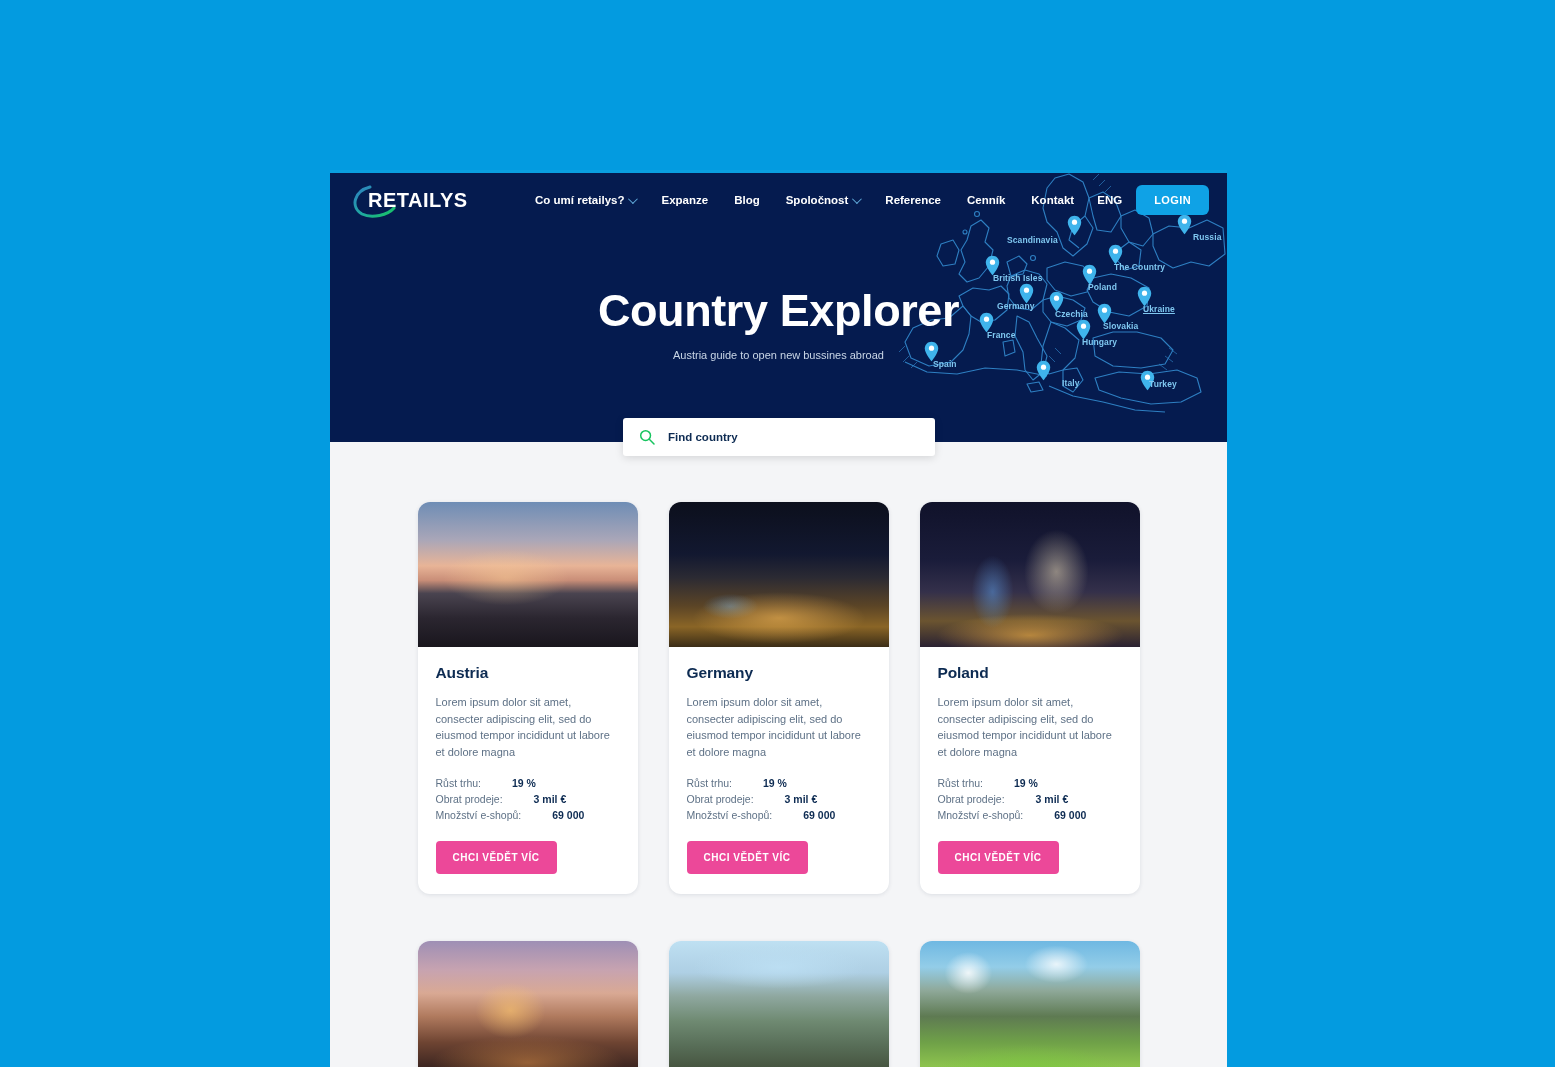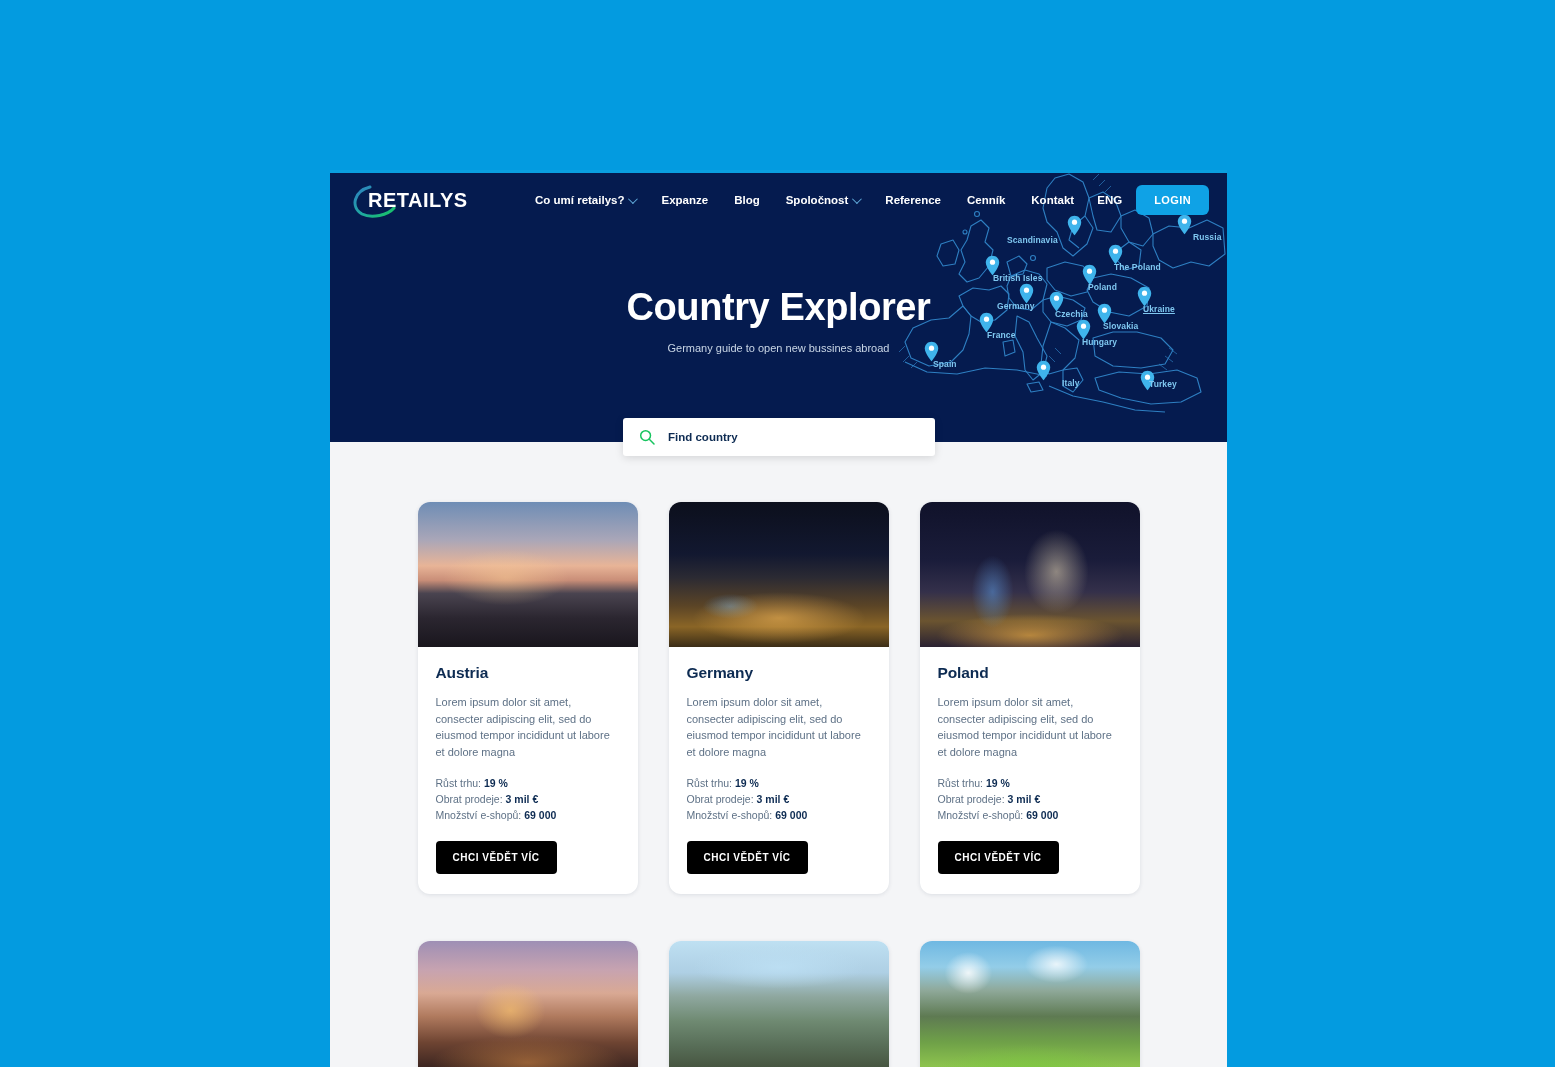--- a/index.html
+++ b/index.html
@@ -113,21 +113,21 @@
 
   
   .hero-text {
     position: absolute;
     top: 118px; left: 0; width: 897px;
     text-align: center;
     z-index: 4;
   }
   .hero-title {
     color: #FFFFFF;
-    font-size: 38px;
+    font-size: 45px;
     font-weight: 700;
     letter-spacing: -0.4px;
     line-height: 1.0;
   }
   .hero-sub {
     margin-top: 16px;
     color: #C9D6E6;
     font-size: 11px;
     font-weight: 400;
   }
@@ -190,25 +190,25 @@
     color: #5E7186;
     font-size: 11px;
     line-height: 1.52;
   }
   .card-stats { margin-top: 15px; }
   .stat-line {
     color: #5E7186;
     font-size: 10.5px;
     line-height: 1.52;
   }
-  .stat-line b { color: #0D2B52; font-weight: 700; }
+  .stat-line b { color: #0D2B52; font-weight: 700; margin-left: 28px; }
   .card-btn {
     margin-top: 17px;
     display: inline-block;
-    background: #000000;
+    background: #ec4899;
     color: #FFFFFF;
     font-size: 10px;
     font-weight: 700;
     letter-spacing: .5px;
     padding: 11px 17px;
     border: none;
     border-radius: 4px;
     cursor: pointer;
     font-family: "Liberation Sans", sans-serif;
   }
@@ -341,21 +341,21 @@
               <circle cx="7.5" cy="7.2" r="2.6" fill="#FFFFFF"></circle>
             </svg>
           </div>
           <div class="map-label" style="left: 96px; top: 103px;">British Isles</div>
           <div class="map-pin" style="left: 211px; top: 74px;">
             <svg viewBox="0 0 15 21" fill="none">
               <path d="M7.5 0.8 C3.6 0.8 0.8 3.7 0.8 7.4 C0.8 12.2 7.5 20.2 7.5 20.2 C7.5 20.2 14.2 12.2 14.2 7.4 C14.2 3.7 11.4 0.8 7.5 0.8 Z" fill="#3FB4EC"></path>
               <circle cx="7.5" cy="7.2" r="2.6" fill="#FFFFFF"></circle>
             </svg>
           </div>
-          <div class="map-label" style="left: 217px; top: 92px;">The Poland</div>
+          <div class="map-label" style="left: 217px; top: 92px;">The Country</div>
           <div class="map-pin" style="left: 185px; top: 94px;">
             <svg viewBox="0 0 15 21" fill="none">
               <path d="M7.5 0.8 C3.6 0.8 0.8 3.7 0.8 7.4 C0.8 12.2 7.5 20.2 7.5 20.2 C7.5 20.2 14.2 12.2 14.2 7.4 C14.2 3.7 11.4 0.8 7.5 0.8 Z" fill="#3FB4EC"></path>
               <circle cx="7.5" cy="7.2" r="2.6" fill="#FFFFFF"></circle>
             </svg>
           </div>
           <div class="map-label" style="left: 191px; top: 112px;">Poland</div>
           <div class="map-pin" style="left: 122px; top: 113px;">
             <svg viewBox="0 0 15 21" fill="none">
               <path d="M7.5 0.8 C3.6 0.8 0.8 3.7 0.8 7.4 C0.8 12.2 7.5 20.2 7.5 20.2 C7.5 20.2 14.2 12.2 14.2 7.4 C14.2 3.7 11.4 0.8 7.5 0.8 Z" fill="#3FB4EC"></path>
@@ -464,21 +464,21 @@
         </div>
 
       <div class="nav-right">
         <span class="nav-lang">ENG</span>
         <button class="login-btn">LOGIN</button>
       </div>
     </div>
 
     <div class="hero-text">
       <h1 class="hero-title">Country Explorer</h1>
-      <div class="hero-sub">Germany guide to open new bussines abroad</div>
+      <div class="hero-sub">Austria guide to open new bussines abroad</div>
     </div>
   </div>
 
   <div class="search-box">
     <svg class="search-icon" viewBox="0 0 16 16" fill="none">
       <circle cx="6.6" cy="6.6" r="4.9" stroke="#17C45F" stroke-width="1.5"></circle>
       <path d="M10.3 10.3 L15 15" stroke="#17C45F" stroke-width="1.5" stroke-linecap="round"></path>
     </svg>
     <input class="search-input" type="text" placeholder="Find country" style="">
   </div>

